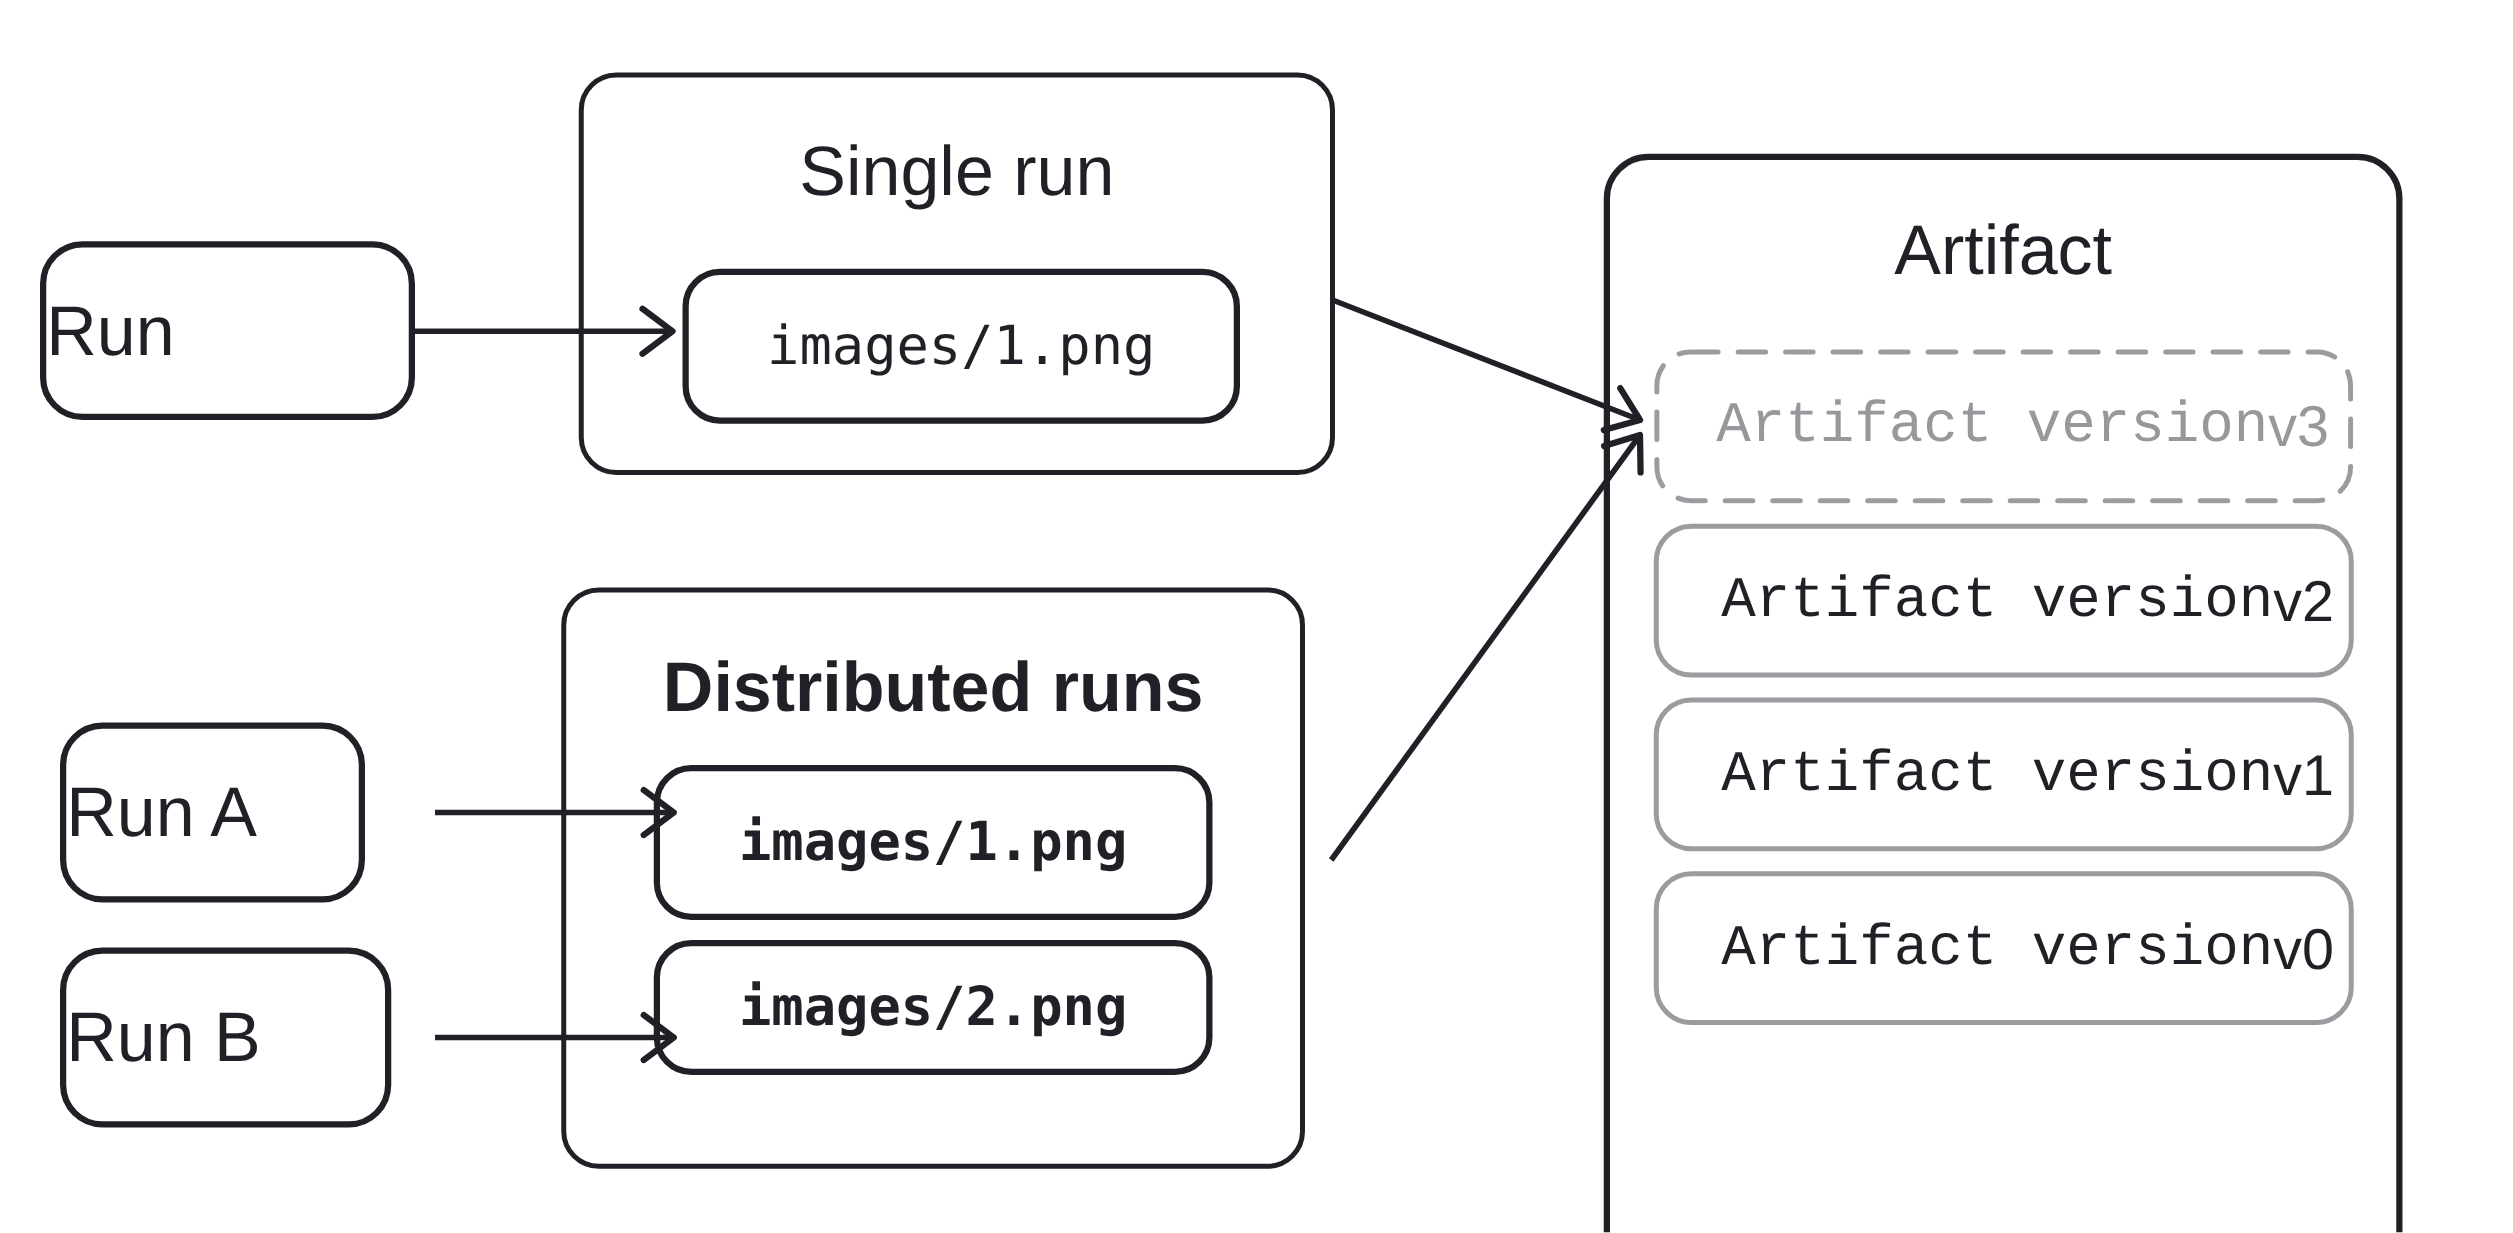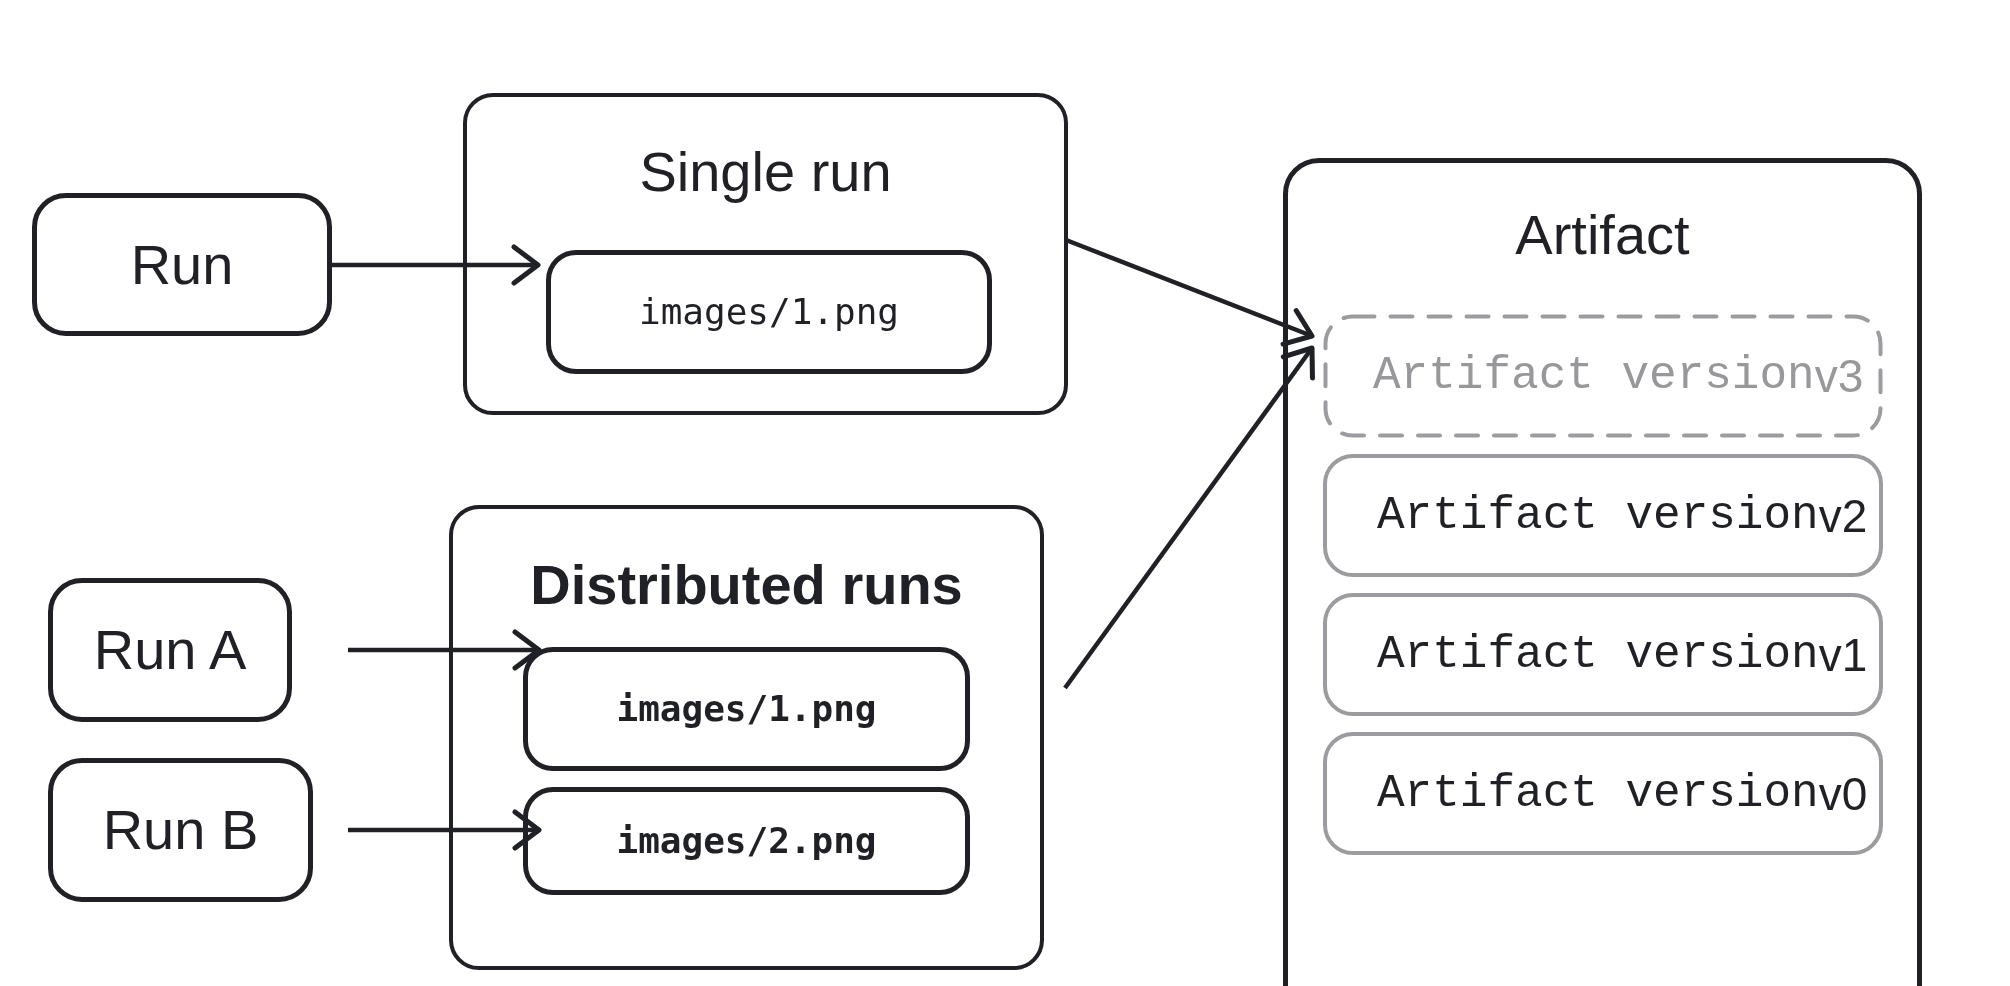--- a/index.html
+++ b/index.html
@@ -16,45 +16,44 @@
     font-family:"Liberation Sans", sans-serif;
     color:var(--dark);
     overflow:hidden;
   }
   .node{
     position:absolute;
     box-sizing:border-box;
     border:5px solid var(--dark);
     border-radius:34px;
     background:var(--bg);
-    display:flex;align-items:center;justify-content:center;
+    display:flex;align-items:center;
     font-size:56px;line-height:1;
   }
   .group{
     position:absolute;
     box-sizing:border-box;
     border:4px solid var(--dark);
     border-radius:30px;
     background:var(--bg);
-    margin-top:35px;
   }
   .group-title{
     position:absolute;left:0;right:0;
     text-align:center;
     font-size:56px;line-height:1;
   }
   .file-box{
     position:absolute;
     box-sizing:border-box;
     border:5px solid var(--dark);
     border-radius:30px;
     background:var(--bg);
     display:flex;align-items:center;justify-content:center;
     font-family:"DejaVu Sans Mono", monospace;
-    font-size:36px;line-height:1;
+    font-size:43px;line-height:1;
   }
   .version-row{
     position:absolute;
     left:35px;width:560px;height:123px;
     box-sizing:border-box;
     border:4px solid var(--gray);
     border-radius:30px;
     background:var(--bg);
     display:flex;align-items:center;justify-content:space-between;
     padding:0 58px 0 50px;

